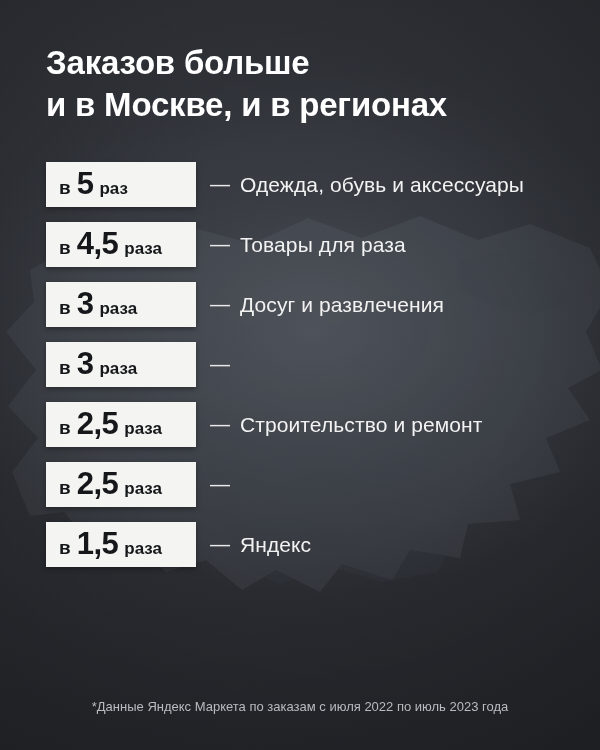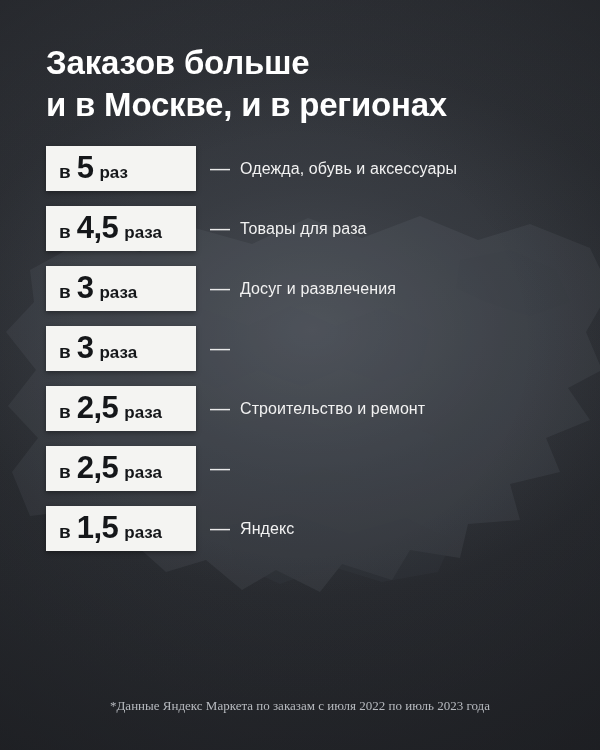--- a/index.html
+++ b/index.html
@@ -53,21 +53,21 @@
     box-sizing: border-box;
     height: 100%;
   }
 
   .title {
     color: #ffffff;
     font-size: 33px;
     line-height: 1.27;
     font-weight: bold;
     letter-spacing: -0.2px;
-    margin: 0 0 20px 0;
+    margin: 0 0 36px 0;
     white-space: pre-line;
   }
 
   .rows {
     display: flex;
     flex-direction: column;
     gap: 15px;
   }
 
   .row {
@@ -106,35 +106,34 @@
 
   .dash {
     color: #e9e9e9;
     font-size: 20px;
     padding: 0 10px 0 14px;
     line-height: 1;
   }
 
   .label {
     color: #f2f2f2;
-    font-size: 16px;
+    font-size: 21px;
     line-height: 1.2;
     letter-spacing: 0.1px;
   }
 
   .footnote {
     position: absolute;
     left: 0;
     right: 0;
     bottom: 36px;
     text-align: center;
     color: #b8bbc0;
     font-size: 13px;
     z-index: 3;
-    font-family: Liberation Serif, serif;
   }
 </style>
 </head>
 <body>
 
 <div id="infographic">
 
   <div class="map-layer">
     <svg viewBox="0 0 640 560" xmlns="http://www.w3.org/2000/svg" aria-hidden="true">
       <g fill="#6e747e" fill-opacity="0.55" stroke="none">

